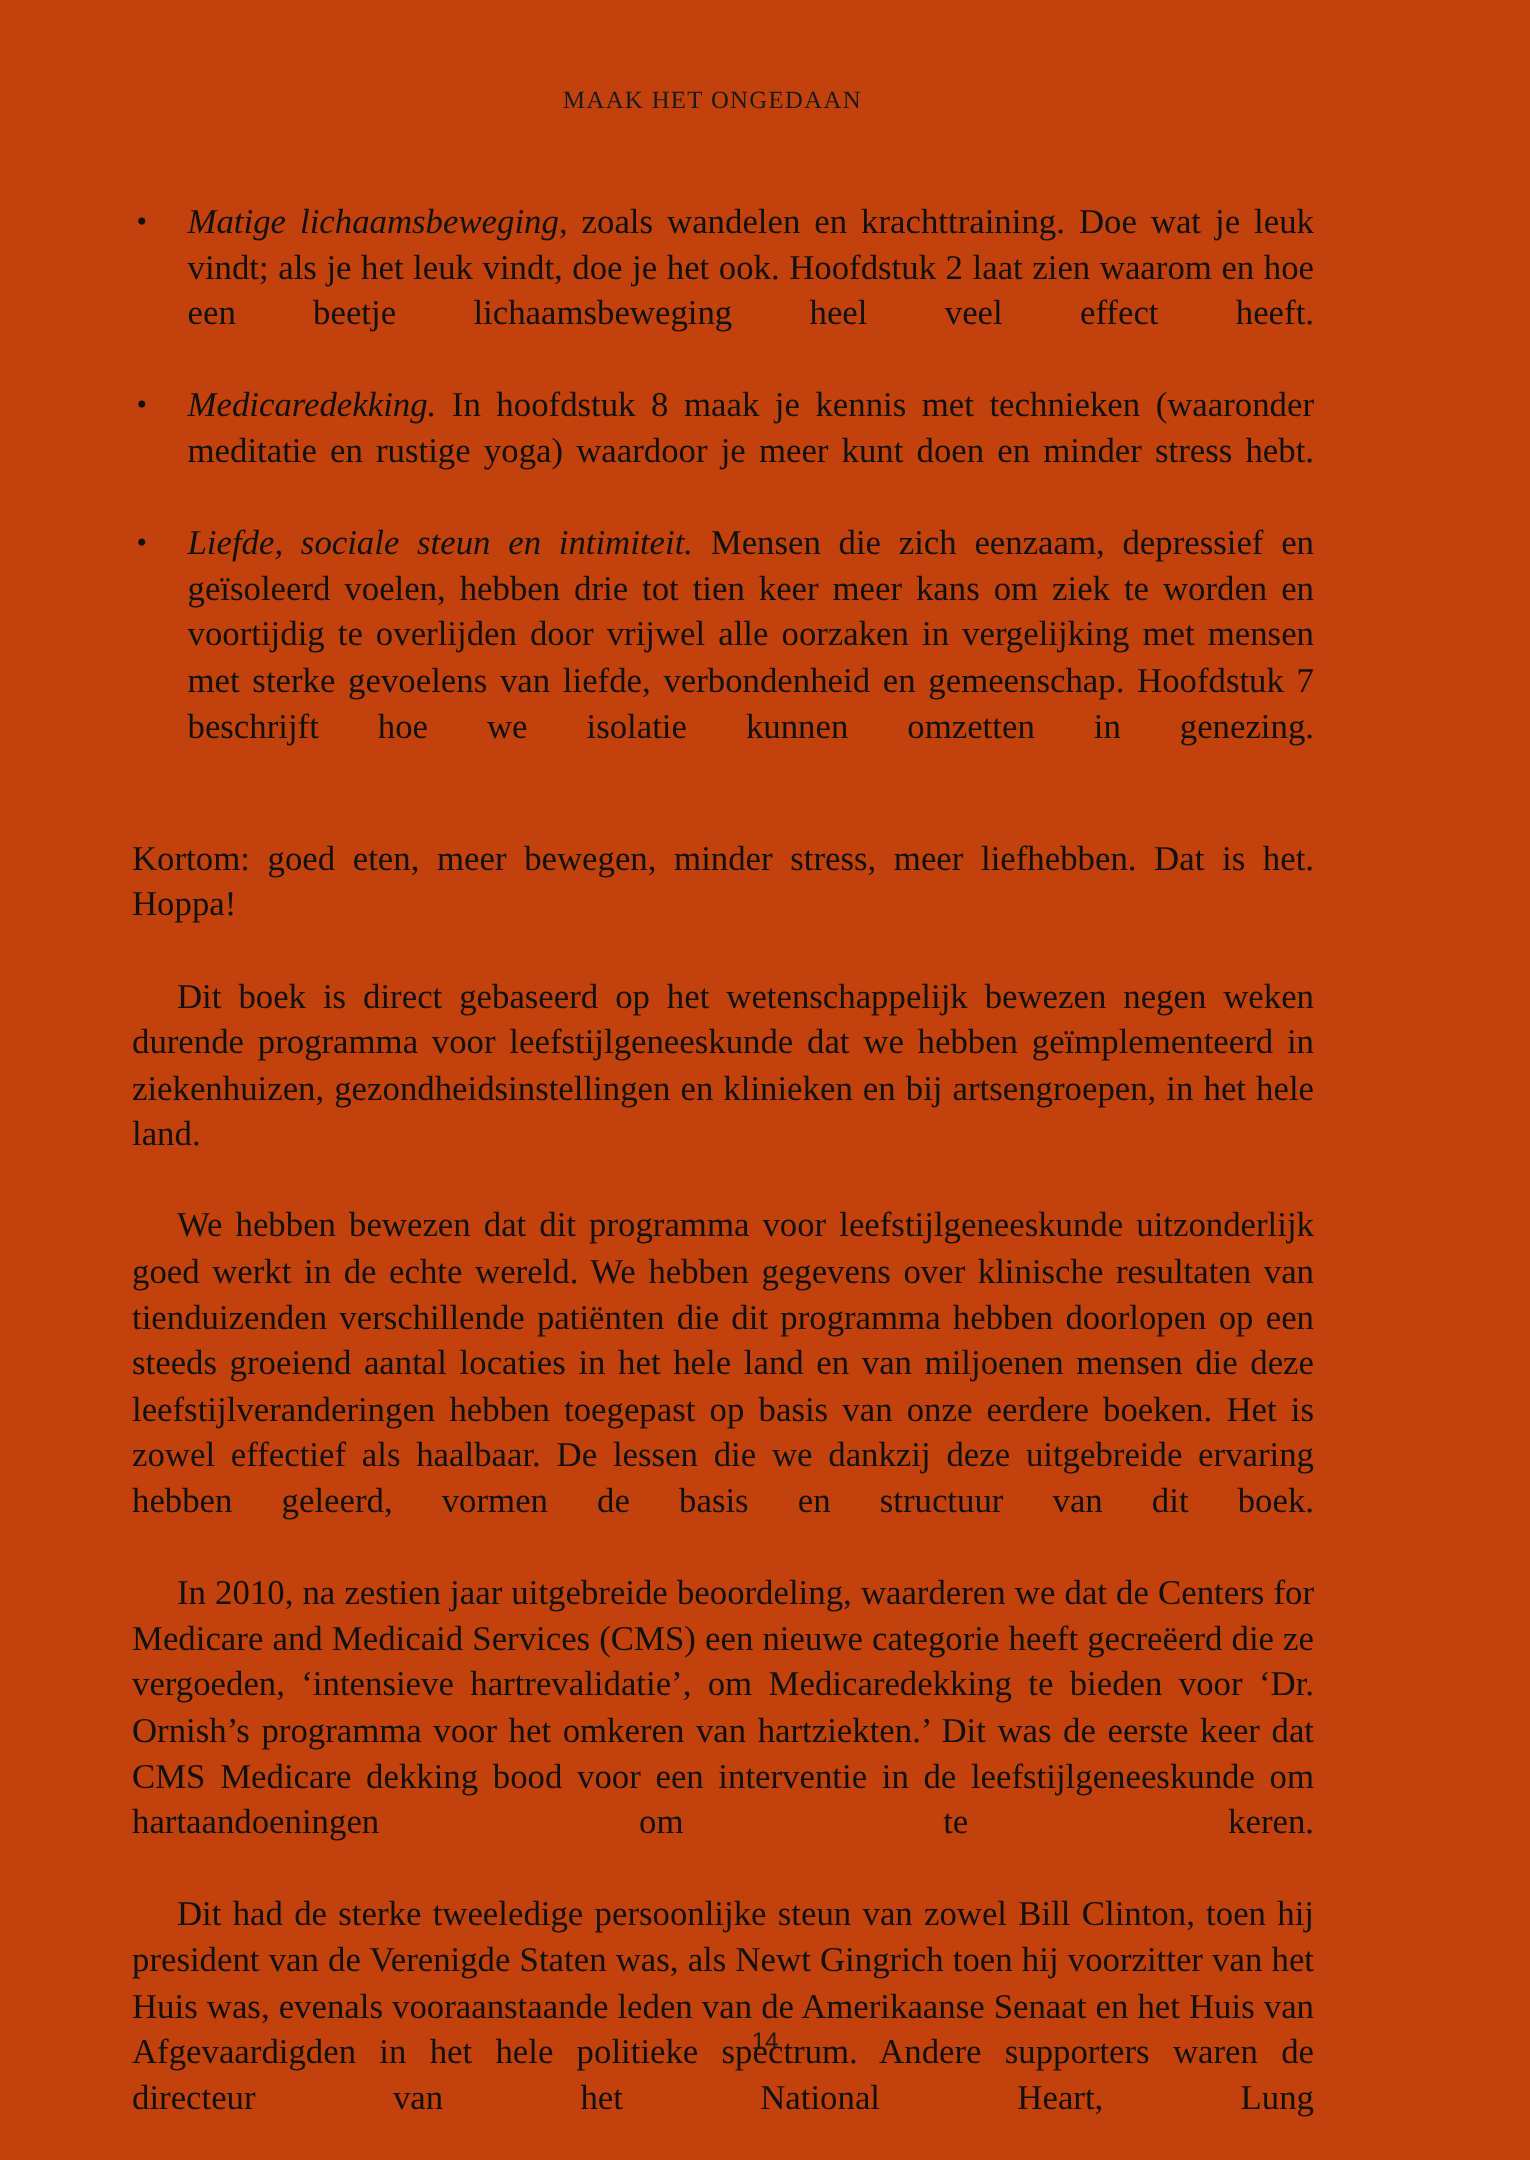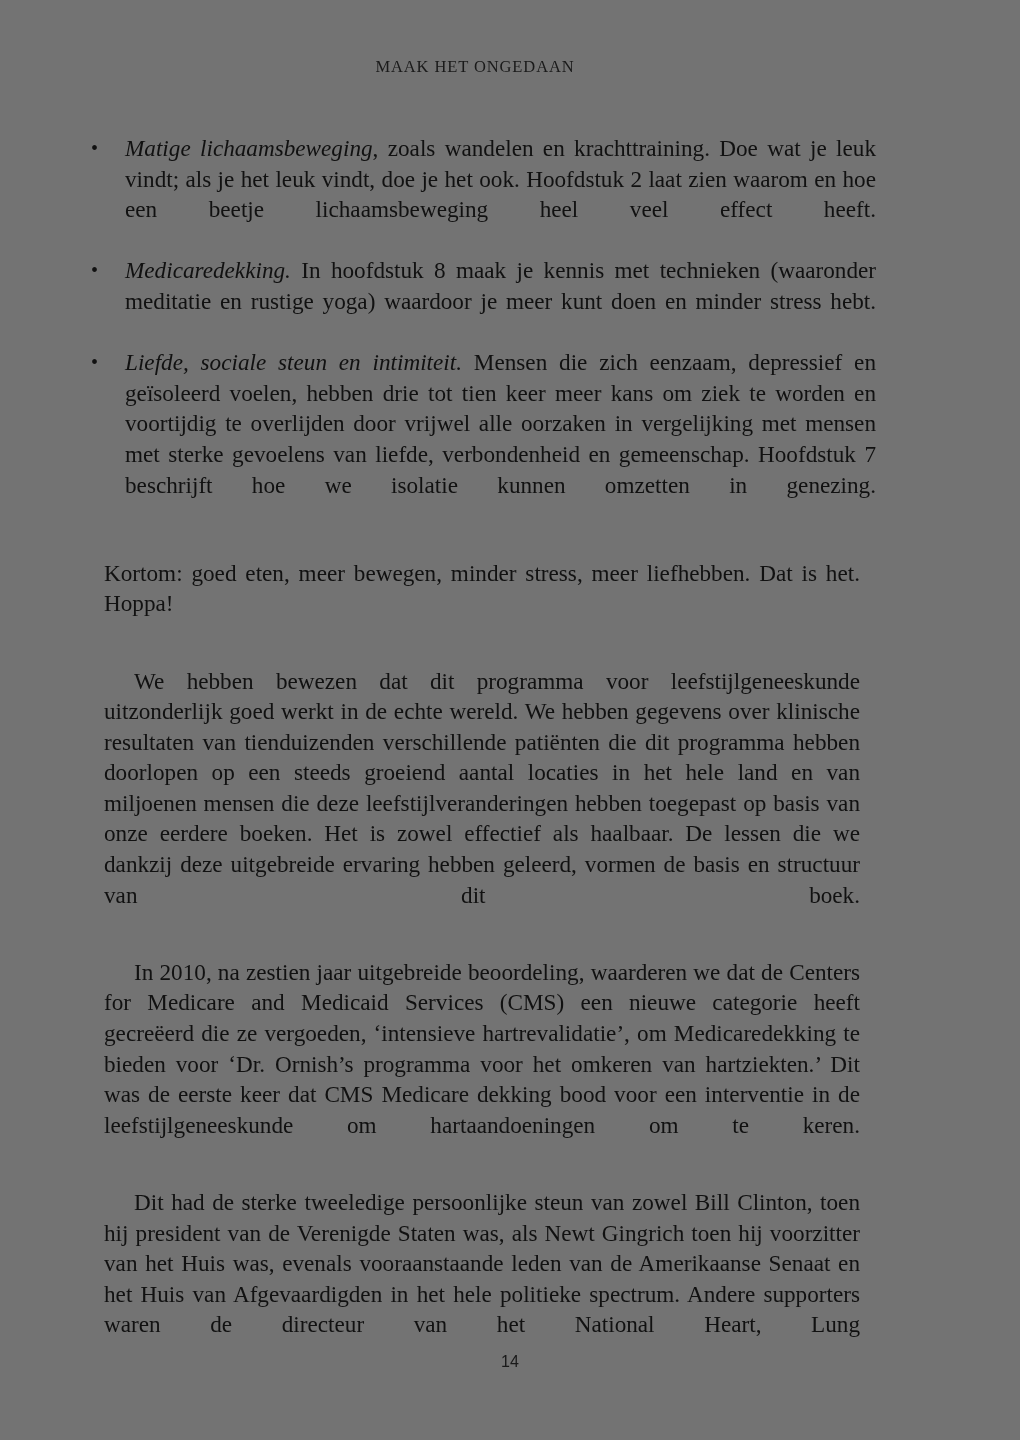--- a/index.html
+++ b/index.html
@@ -4,21 +4,21 @@
 <style>
   html, body {
     margin: 0;
     padding: 0;
     background: #ffffff;
   }
   .page {
     position: relative;
     width: 1020px;
     height: 1440px;
-    background: #737373;
+    background: #c2410c;
     overflow: hidden;
     font-family: "Liberation Serif", "DejaVu Serif", serif;
     color: #111111;
   }
 
   
   .running-head {
     position: absolute;
     top: 57px;
     left: 0;
@@ -66,21 +66,21 @@
   .lead-in {
     font-style: italic;
   }
 
   
   .para {
     font-size: 23.2px;
     line-height: 30.6px;
     text-align: justify;
     text-justify: inter-word;
-    margin: 16px;
+    margin: 0;
     color: #111111;
     hyphens: manual;
   }
   .para.no-indent { text-indent: 0; }
   .para.indent    { text-indent: 30px; }
 
   .gap-before-body { margin-top: 27px; }
 
   
   .para::after,
@@ -118,20 +118,21 @@
       <li class="bullet-item">
         <span class="bullet-marker">•</span><span class="lead-in">Medicaredekking.</span><span> In hoofdstuk 8 maak je kennis met technieken (waaronder meditatie en rustige yoga) waardoor je meer kunt doen en minder stress hebt.</span>
       </li>
       <li class="bullet-item">
         <span class="bullet-marker">•</span><span class="lead-in">Liefde, sociale steun en intimiteit.</span><span> Mensen die zich eenzaam, depressief en geïsoleerd voelen, hebben drie tot tien keer meer kans om ziek te worden en voortijdig te overlijden door vrijwel alle oorzaken in vergelijking met mensen met sterke gevoelens van liefde, verbondenheid en gemeenschap. Hoofdstuk 7 beschrijft hoe we isolatie kunnen omzetten in genezing.</span>
       </li>
     </ul>
 
     <p class="para no-indent gap-before-body">Kortom: goed eten, meer bewegen, minder stress, meer liefhebben. Dat is het. Hoppa!</p>
 
+    <p class="para indent">Dit boek is direct gebaseerd op het wetenschappelijk bewezen negen weken durende programma voor leefstijlgeneeskunde dat we hebben geïmplementeerd in ziekenhuizen, gezondheidsinstellingen en klinieken en bij artsengroepen, in het hele land.</p>
 
     <p class="para indent">We hebben bewezen dat dit programma voor leefstijlgeneeskunde uitzonderlijk goed werkt in de echte wereld. We hebben gegevens over klinische resultaten van tienduizenden verschillende patiënten die dit programma hebben doorlopen op een steeds groeiend aantal locaties in het hele land en van miljoenen mensen die deze leefstijlveranderingen hebben toegepast op basis van onze eerdere boeken. Het is zowel effectief als haalbaar. De lessen die we dankzij deze uitgebreide ervaring hebben geleerd, vormen de basis en structuur van dit boek.</p>
 
     <p class="para indent">In 2010, na zestien jaar uitgebreide beoordeling, waarderen we dat de Centers for Medicare and Medicaid Services (CMS) een nieuwe categorie heeft gecreëerd die ze vergoeden, ‘intensieve hartrevalidatie’, om Medicaredekking te bieden voor ‘Dr. Ornish’s programma voor het omkeren van hartziekten.’ Dit was de eerste keer dat CMS Medicare dekking bood voor een interventie in de leefstijlgeneeskunde om hartaandoeningen om te keren.</p>
 
     <p class="para indent">Dit had de sterke tweeledige persoonlijke steun van zowel Bill Clinton, toen hij president van de Verenigde Staten was, als Newt Gingrich toen hij voorzitter van het Huis was, evenals vooraanstaande leden van de Amerikaanse Senaat en het Huis van Afgevaardigden in het hele politieke spectrum. Andere supporters waren de directeur van het National Heart, Lung</p>
 
   </div>
 
   <div class="folio">14</div>

